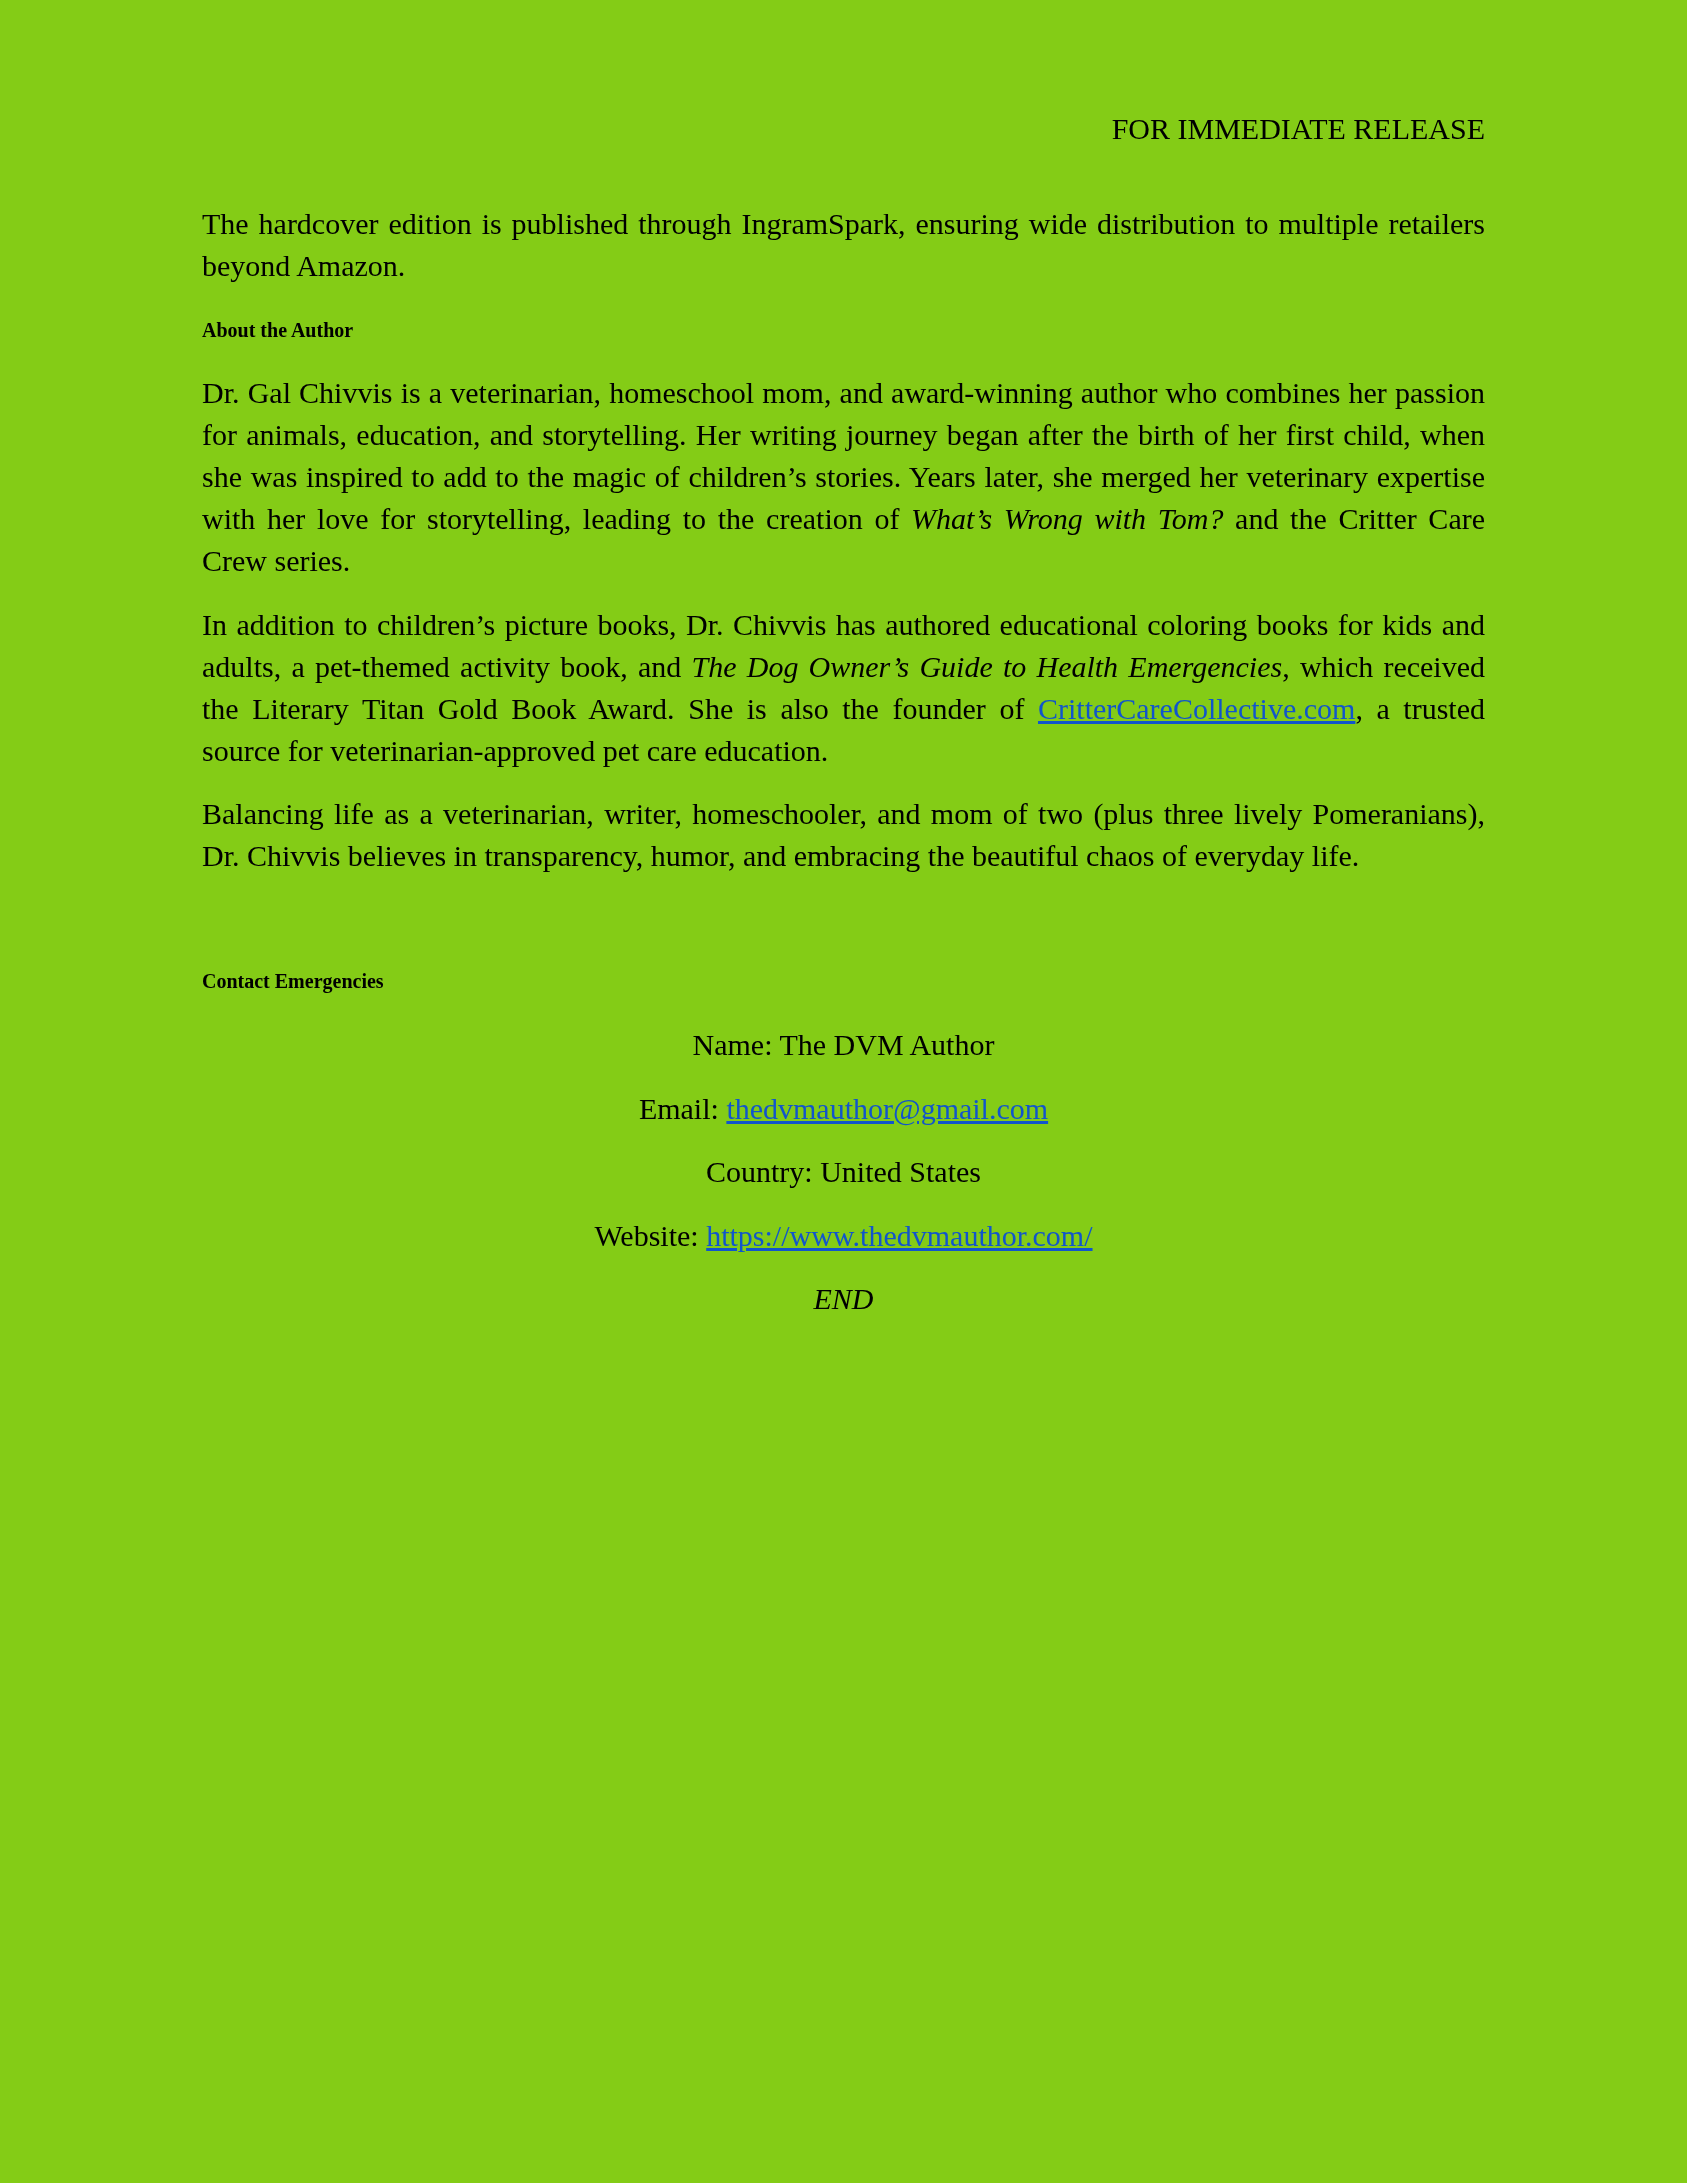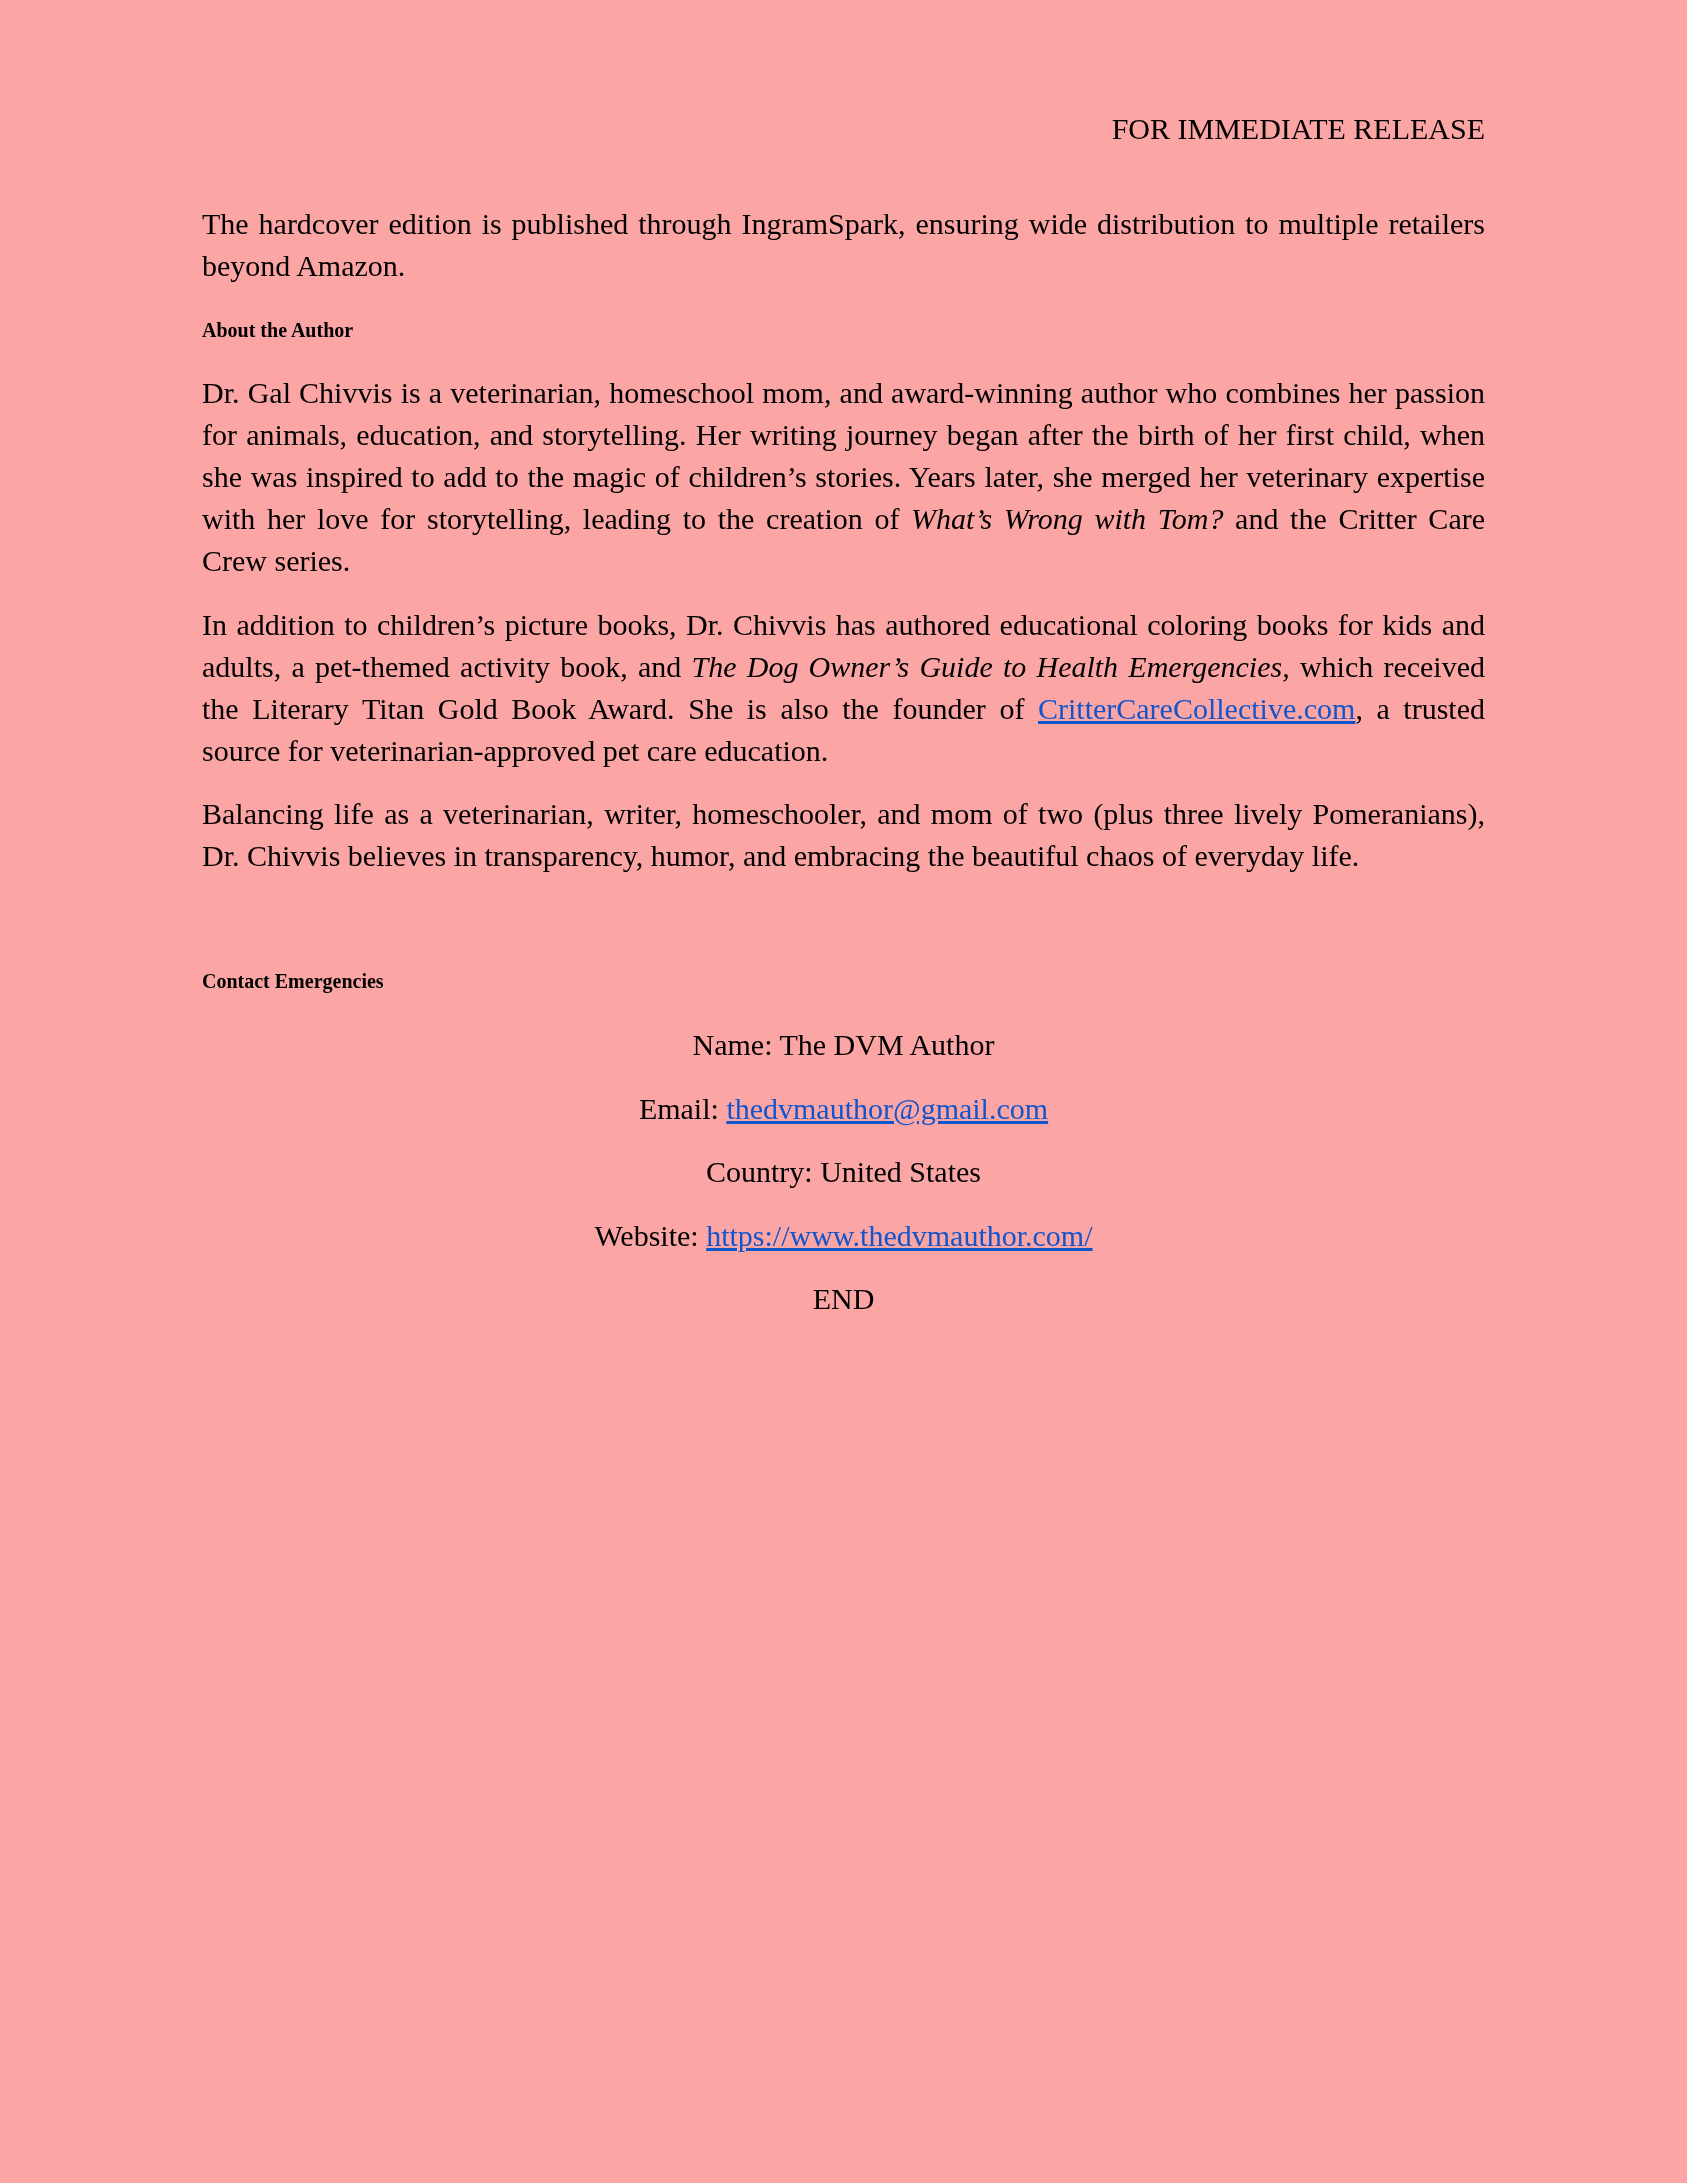--- a/index.html
+++ b/index.html
@@ -5,21 +5,21 @@
   html, body {
     margin: 0;
     padding: 0;
     background: #e8e8e8;
   }
   .page {
     position: relative;
     width: 1687px;
     height: 2183px;
     margin: 0 auto;
-    background: #fca5a5;
+    background: #84cc16;
     box-sizing: border-box;
     padding: 108px 202px 135px 202px;
     font-family: "Liberation Serif", "DejaVu Serif", serif;
     font-size: 30px;
     line-height: 42px;
     color: #000000;
   }
   .release-line {
     text-align: right;
     margin: 0 0 53px 0;
@@ -36,20 +36,21 @@
   }
   .contact-section {
     margin-top: 83px;
   }
   p.contact-line {
     text-align: center;
     margin: 0 0 21.6px 0;
   }
   .end-line {
     margin-top: 65px;
+    font-style: italic;
   }
   .b { font-weight: normal; }
   .i { font-style: italic; }
   a.doc-link {
     color: var(--link-color, #1155cc);
     text-decoration: underline;
     cursor: pointer;
   }
 </style>
 </head>

